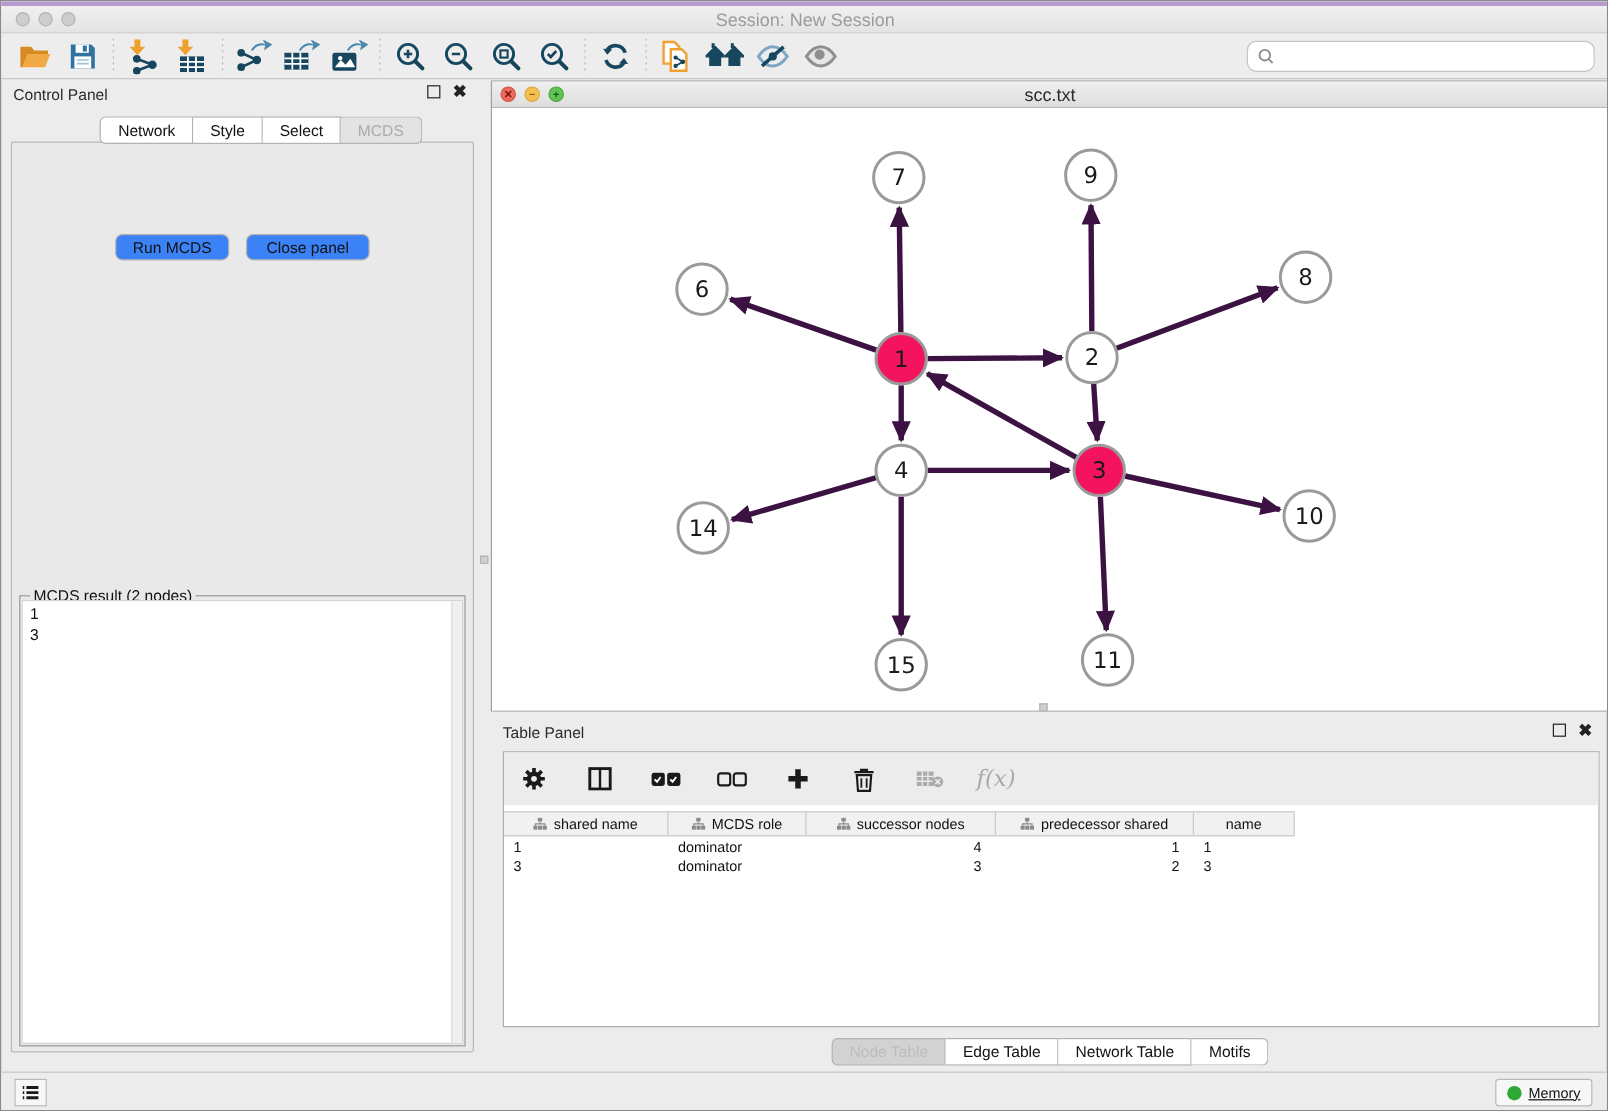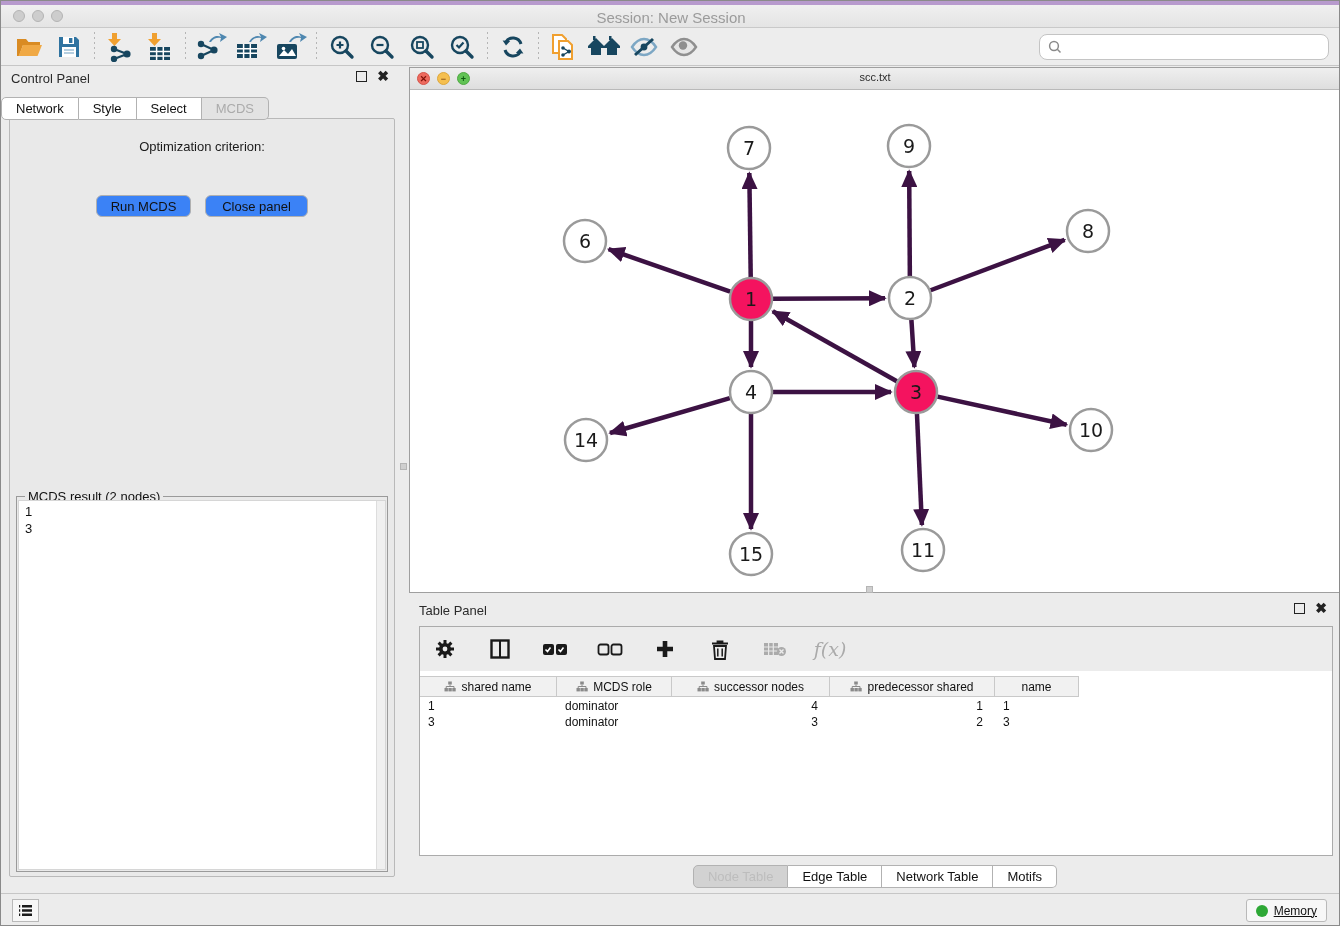--- a/index.html
+++ b/index.html
@@ -31,21 +31,21 @@
   .search-wrap input { border:none; outline:none; flex:1; font-size:13px; background:transparent;
                        font-family:"Liberation Sans",sans-serif; }
 
   
   .cpanel-header { position:absolute; left:0; top:66px; width:402px; height:24px; }
   .panel-title { font-size:13px; color:#2b2b2b; position:absolute; left:10px; top:4px; }
   .panel-btns { position:absolute; right:14px; top:4px; display:flex; gap:10px; align-items:center; }
   .float-btn { width:11px; height:11px; border:1.5px solid #222; display:inline-block; background:transparent; }
   .close-btn { font-size:14px; font-weight:bold; color:#222; line-height:11px; }
 
-  .ctabs { position:absolute; left:0; top:96px; width:402px; display:flex; justify-content:flex-start; z-index:3; }
+  .ctabs { position:absolute; left:0; top:96px; width:402px; display:flex; justify-content:center; z-index:3;padding-left:31px; }
   .tab { font-size:13px; padding:3px 14px; background:#fff; border:1px solid #b2b2b2;
          border-left-width:0; color:#111; }
   .tab:first-child { border-left-width:1px; border-radius:5px 0 0 5px; }
   .tab:last-child { border-radius:0 5px 5px 0; }
   .tab.active { background:#e3e3e3; color:#ababab; }
 
   .cpanel-box { position:absolute; left:8px; top:117px; width:386px; height:759px;
                 border:1px solid #b9b9b9; background:#e9e9e9; border-radius:2px; }
   .opt-label { position:absolute; left:0; width:100%; top:20px; text-align:center; font-size:13px; color:#1a1a1a; }
   .criterion { position:absolute; left:36px; top:43px; width:310px; height:22px; background:#fff;
@@ -74,21 +74,21 @@
   .netwin { position:absolute; left:408px; top:66px; width:932px; height:526px;
             border:1px solid #9f9f9f; background:#fff; }
   .netwin-titlebar { position:absolute; left:0; top:0; width:100%; height:22px;
                      background:linear-gradient(#efefef,#dedede); border-bottom:1px solid #b9b9b9; }
   .lights { position:absolute; left:7px; top:4px; display:flex; gap:7px; }
   .light { width:13px; height:13px; border-radius:50%; font-size:9px; font-weight:bold;
            display:flex; align-items:center; justify-content:center; }
   .light.red { background:#ed6a5e; border:1px solid #d5544a; color:#7e1008; }
   .light.yellow { background:#f5bf4f; border:1px solid #dda73c; color:#91591a; }
   .light.green { background:#61c354; border:1px solid #4fa843; color:#0d5c10; }
-  .netwin-title { position:absolute; left:0; right:0; top:3px; text-align:center; font-size:11px; color:#2b2b2b; }
+  .netwin-title { position:absolute; left:0; right:0; top:3px; text-align:center; font-size:15px; color:#2b2b2b; }
   .net-canvas { position:absolute; left:0; top:22px; width:930px; height:502px; background:#fff; }
   .drag-dot { position:absolute; width:7px; height:7px; background:#cfcfcf; border:1px solid #b5b5b5; }
 
   
   .tpanel-header { position:absolute; left:408px; top:598px; width:932px; height:24px; }
   .twidget { position:absolute; left:418px; top:625px; width:914px; height:230px;
              border:1px solid #ababab; background:#fff; }
   .t-toolbar { position:absolute; left:0; top:0; width:100%; height:44px; background:#ececec;
                display:flex; align-items:center; gap:29px; padding-left:12px; }
   .t-icon { width:26px; height:26px; display:flex; align-items:center; justify-content:center; }
@@ -311,21 +311,20 @@
 </div>
 
 <div class="ctabs" id="control-tabs">
     <div class="tab">Network</div>
     <div class="tab">Style</div>
     <div class="tab">Select</div>
     <div class="tab active">MCDS</div>
   </div>
 
 <div class="cpanel-box">
-  <div class="opt-label">Optimization criterion:</div>
   <div class="btn btn-run">Run MCDS</div>
   <div class="btn btn-close">Close panel</div>
 
   <div class="result-box">
     <span class="result-legend">MCDS result (2 nodes)</span>
     <div class="result-list" id="result-list">
       <div>1</div>
         <div>3</div>
         <div class="result-scroll"></div>
     </div>

